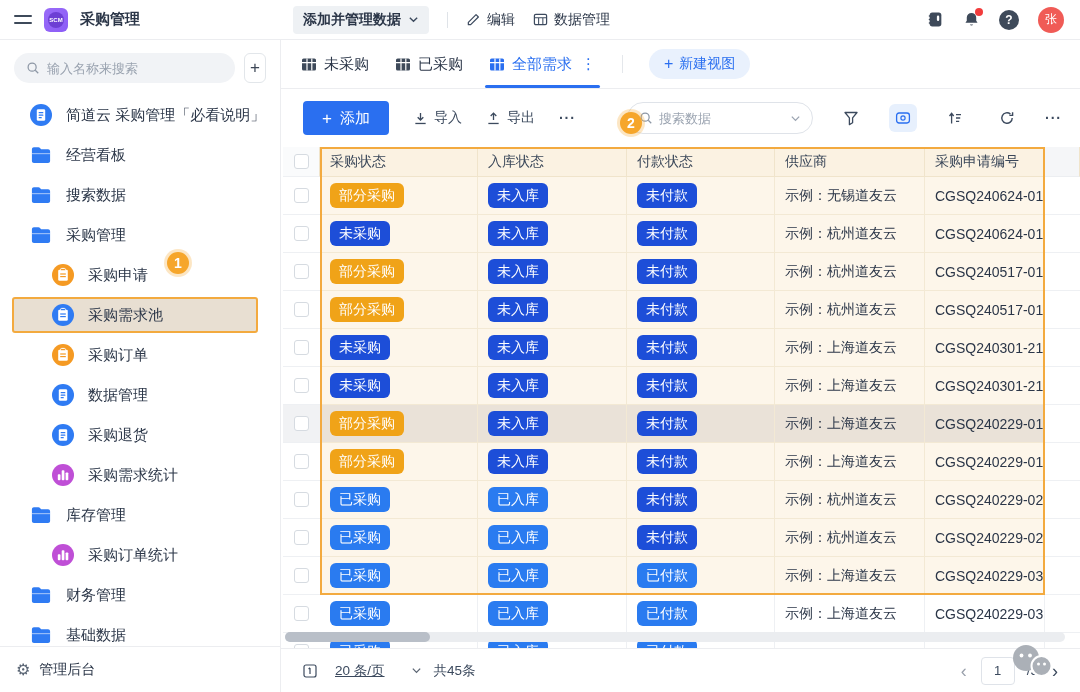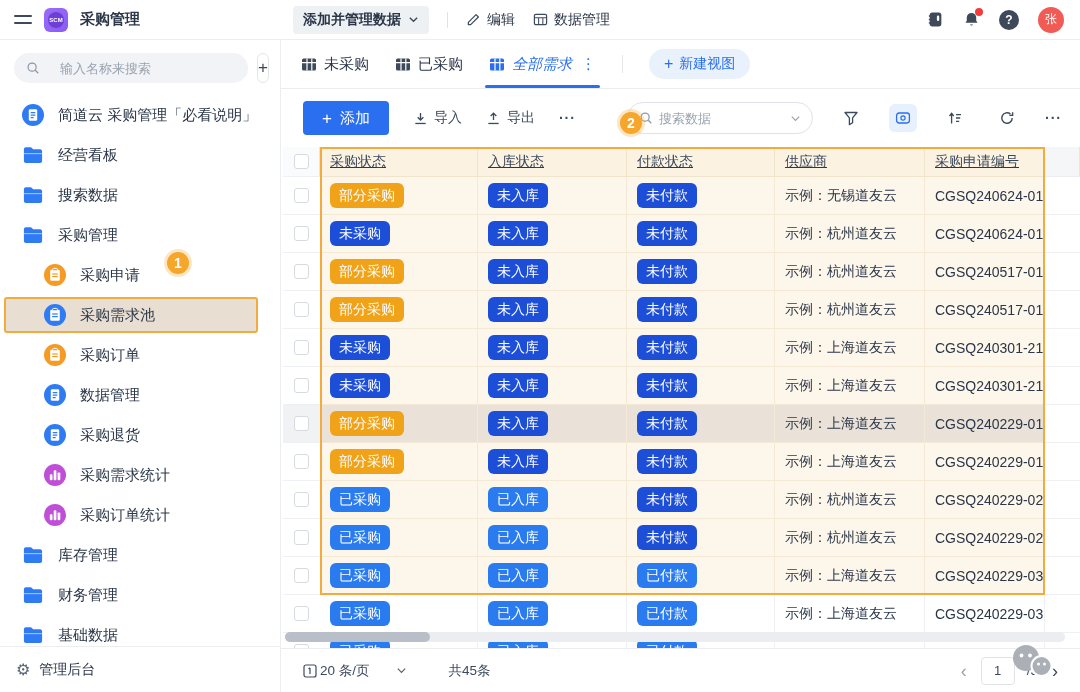--- a/index.html
+++ b/index.html
@@ -24,36 +24,36 @@
   .help-circle { width:20px; height:20px; border-radius:50%; background:#3e4a5a; color:#fff; font-size:12px; font-weight:700; display:flex; align-items:center; justify-content:center; }
   .avatar { width:26px; height:26px; border-radius:50%; background:#f05b56; color:#fff; font-size:12px; display:flex; align-items:center; justify-content:center; }
 
   
   .layout { display:flex; height:652px; }
   .sidebar { width:281px; border-right:1px solid #ecedf0; display:flex; flex-direction:column; background:#fff; }
   .main { flex:1; display:flex; flex-direction:column; min-width:0; }
 
   
   .side-search { padding:13px 14px 10px 14px; display:flex; gap:9px; align-items:center; }
-  .search-pill { flex:1; background:#f1f3f6; border-radius:16px; height:30px; display:flex; align-items:center; gap:20px; padding:0 12px; }
+  .search-pill { flex:1; background:#f1f3f6; border-radius:16px; height:30px; display:flex; align-items:center; gap:7px; padding:0 12px; }
   .search-pill input { border:none; outline:none; background:transparent; font-size:13px; flex:1; color:#2b3648; font-family:inherit; }
   .search-pill input::placeholder { color:#99a2af; }
   .add-app-btn { width:30px; height:30px; border:1px solid #e2e6ea; background:#fff; border-radius:6px; font-size:17px; color:#3c4656; display:flex; align-items:center; justify-content:center; cursor:pointer; }
-  .nav { flex:1; overflow:hidden; padding-top:2px; }
+  .nav { flex:1; overflow:hidden; padding-top:2px;padding-left:8px; }
   .nav-item { height:40px; display:flex; align-items:center; gap:14px; padding-left:22px; font-size:15px; cursor:pointer; }
   .nav-item.child { padding-left:44px; }
   .nav-item .nav-icon { width:22px; height:22px; display:flex; align-items:center; justify-content:center; flex:0 0 auto; }
   .nav-item.selected { margin:2px 22px 2px 4px; height:36px; padding-left:38px; background:#e8dfd2; border:2px solid #f3aa3f; border-radius:3px; }
   .side-admin { border-top:1px solid #ecedf0; height:46px; display:flex; align-items:center; gap:9px; padding-left:16px; font-size:14px; color:#2b3648; cursor:pointer; }
   .gear { font-size:16px; color:#5b6675; line-height:1; }
 
   
   .tabbar { height:49px; border-bottom:1px solid #ecedf0; display:flex; align-items:center; padding-left:20px; gap:26px; background:#fff; }
   .tab { display:flex; align-items:center; gap:7px; font-size:15px; height:100%; position:relative; cursor:pointer; color:#2b3648; }
-  .tab.active { color:#2a6ff0;font-style:italic; }
+  .tab.active { color:#2a6ff0; }
   .tab.active::after { content:""; position:absolute; left:-4px; right:-4px; bottom:0; height:3px; border-radius:2px; background:#2a6ff0; }
   .tab .dots { color:#2a6ff0; font-size:15px; margin-left:2px; }
   .tab-divider { width:1px; height:18px; background:#e4e7eb; }
   .new-view-btn { background:#e9f1fd; color:#2a6ff0; border-radius:15px; height:30px; padding:0 15px; display:flex; align-items:center; gap:6px; font-size:14px; cursor:pointer; }
   .new-view-btn .plus { font-size:16px; line-height:1; }
 
   
   .toolbar { height:58px; display:flex; align-items:center; padding:0 18px 0 22px; gap:24px; background:#fff; }
   .add-btn { background:#2a6ff0; color:#fff; height:34px; padding:0 19px; border-radius:4px; font-size:15px; display:flex; align-items:center; gap:8px; cursor:pointer; border:none; font-family:inherit; }
   .add-btn .plus { font-size:17px; line-height:1; }
@@ -62,21 +62,21 @@
   .tb-spacer { flex:1; }
   .data-search { width:186px; height:32px; border:1px solid #dfe3e9; border-radius:16px; display:flex; align-items:center; gap:6px; padding:0 11px; background:#fff; }
   .data-search input { border:none; outline:none; flex:1; font-size:13px; min-width:0; color:#3b82f6; font-family:inherit; }
   .data-search input::placeholder { color:#9aa3b0; }
   .icon-btn { width:28px; height:28px; display:flex; align-items:center; justify-content:center; cursor:pointer; border-radius:6px; }
   .icon-btn.active-bg { background:#e7f0fd; }
 
   
   .table-area { position:relative; flex:1; margin-left:2px; overflow:hidden; background:#fff; }
   .t-row { display:flex; height:38px; }
-  .t-row.header { height:30px;text-decoration:underline; }
+  .t-row.header { height:30px; }
   .cell { border-bottom:1px solid #eef0f3; border-right:1px solid #eef0f3; display:flex; align-items:center; padding:0 10px; font-size:14px; white-space:nowrap; overflow:hidden; background:#fff; }
   .cell.cb { width:37px; justify-content:center; padding:0; border-right:none; }
   .cell.c1 { width:158px; } .cell.c2 { width:149px; } .cell.c3 { width:148px; }
   .cell.c4 { width:150px; } .cell.c5 { width:120px; }
   .cell.fill { flex:1; border-right:none; }
   .t-row.header .cell { background:#fbf2e2; color:#3a4759; border-bottom:1px solid #f0e4cb; border-right:1px solid #f0e4cb; }
   .t-row.header .cell.cb { background:#fafbfc; border-bottom:1px solid #eef0f3; }
   .t-row.header .cell.fill { background:#f5f6f8; border-bottom:1px solid #eceef1; }
   .cell.in { background:#fdf6ea; border-bottom:1px solid #f3e9d4; border-right:1px solid #f3e9d4; }
   .t-row.hov .cell.in { background:#eae2d8; }
@@ -85,22 +85,22 @@
   .badge { display:inline-block; padding:3px 9px; border-radius:6px; color:#fff; font-size:14px; line-height:1.35; }
   .badge.orange { background:#f0a318; }
   .badge.red { background:#1d4ed8; }
   .badge.blue { background:#2a7bf0; }
   .hl-border { position:absolute; left:37px; top:0; width:725px; height:448px; border:2px solid #f3aa3f; pointer-events:none; z-index:4; }
   .h-scrollbar { position:absolute; left:2px; bottom:6px; width:780px; height:10px; background:#ebedf0; border-radius:5px; z-index:6; }
   .h-thumb { width:145px; height:10px; background:#b9bfc8; border-radius:5px; cursor:pointer; }
 
   
   .footerbar { height:44px; border-top:1px solid #ecedf0; display:flex; align-items:center; padding:0 20px 0 22px; gap:12px; font-size:13.5px; color:#3c4a5e; background:#fff; }
-  .pg-group { display:flex; align-items:center; gap:3px; cursor:pointer; }
-  .total-label { margin-left:30px; }
+  .pg-group { display:flex; align-items:center; gap:18px; cursor:pointer;text-decoration:underline; }
+  .total-label { margin-left:0; }
   .f-spacer { flex:1; }
   .pg-chev { font-size:18px; line-height:1; padding:0 2px; cursor:pointer; }
   .pg-chev.prev { color:#9aa1ac; }
   .pg-chev.next { color:#3c4a5e; }
   .page-box { width:34px; height:28px; border:1px solid #dfe3e9; border-radius:4px; display:flex; align-items:center; justify-content:center; font-size:13px; background:#fff; }
   .page-suffix { color:#3c4a5e; }
 
   
   .anno { position:absolute; width:22px; height:22px; border-radius:50%; background:#f6a62b; box-shadow:0 0 0 3px rgba(246,166,43,.28); color:#fff; display:flex; align-items:center; justify-content:center; font-size:14px; font-weight:700; z-index:20; }
   #anno-1 { left:167px; top:252px; }
@@ -282,39 +282,39 @@
           <span class="nav-icon">
             <svg width="22" height="22" viewBox="0 0 22 22">
               <circle cx="11" cy="11" r="11" fill="#bf4fd6"></circle>
               <rect x="5.8" y="10.2" width="2.7" height="6" rx=".9" fill="#fff"></rect>
               <rect x="9.7" y="6.2" width="2.7" height="10" rx=".9" fill="#fff"></rect>
               <rect x="13.6" y="8.4" width="2.7" height="7.8" rx=".9" fill="#fff"></rect>
             </svg>
           </span>
           <span class="nav-label">采购需求统计</span>
         </div>
+        <div class="nav-item">
+          <span class="nav-icon">
+            <svg width="20" height="18" viewBox="0 0 22 19">
+              <path d="M1 3.1C1 1.9 2 1 3.2 1h5c.7 0 1.3.3 1.7.8l1.2 1.4h7.7C20 3.2 21 4.2 21 5.4V16c0 1.2-1 2.2-2.2 2.2H3.2C2 18.2 1 17.2 1 16z" fill="#2f7bf3"></path>
+              <path d="M1 7.4h20v1.2H1z" fill="#fff" opacity=".55"></path>
+            </svg>
+          </span>
+          <span class="nav-label">库存管理</span>
+        </div>
         <div class="nav-item child">
           <span class="nav-icon">
             <svg width="22" height="22" viewBox="0 0 22 22">
               <circle cx="11" cy="11" r="11" fill="#bf4fd6"></circle>
               <rect x="5.8" y="10.2" width="2.7" height="6" rx=".9" fill="#fff"></rect>
               <rect x="9.7" y="6.2" width="2.7" height="10" rx=".9" fill="#fff"></rect>
               <rect x="13.6" y="8.4" width="2.7" height="7.8" rx=".9" fill="#fff"></rect>
             </svg>
           </span>
           <span class="nav-label">采购订单统计</span>
-        </div>
-        <div class="nav-item">
-          <span class="nav-icon">
-            <svg width="20" height="18" viewBox="0 0 22 19">
-              <path d="M1 3.1C1 1.9 2 1 3.2 1h5c.7 0 1.3.3 1.7.8l1.2 1.4h7.7C20 3.2 21 4.2 21 5.4V16c0 1.2-1 2.2-2.2 2.2H3.2C2 18.2 1 17.2 1 16z" fill="#2f7bf3"></path>
-              <path d="M1 7.4h20v1.2H1z" fill="#fff" opacity=".55"></path>
-            </svg>
-          </span>
-          <span class="nav-label">库存管理</span>
         </div>
         <div class="nav-item">
           <span class="nav-icon">
             <svg width="20" height="18" viewBox="0 0 22 19">
               <path d="M1 3.1C1 1.9 2 1 3.2 1h5c.7 0 1.3.3 1.7.8l1.2 1.4h7.7C20 3.2 21 4.2 21 5.4V16c0 1.2-1 2.2-2.2 2.2H3.2C2 18.2 1 17.2 1 16z" fill="#2f7bf3"></path>
               <path d="M1 7.4h20v1.2H1z" fill="#fff" opacity=".55"></path>
             </svg>
           </span>
           <span class="nav-label">财务管理</span>
         </div>

